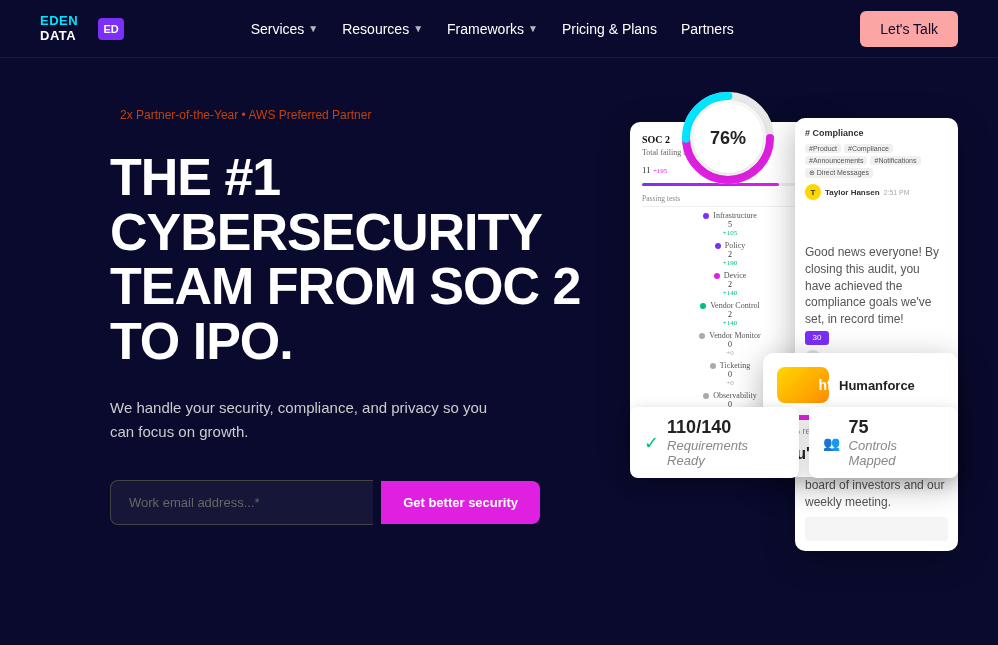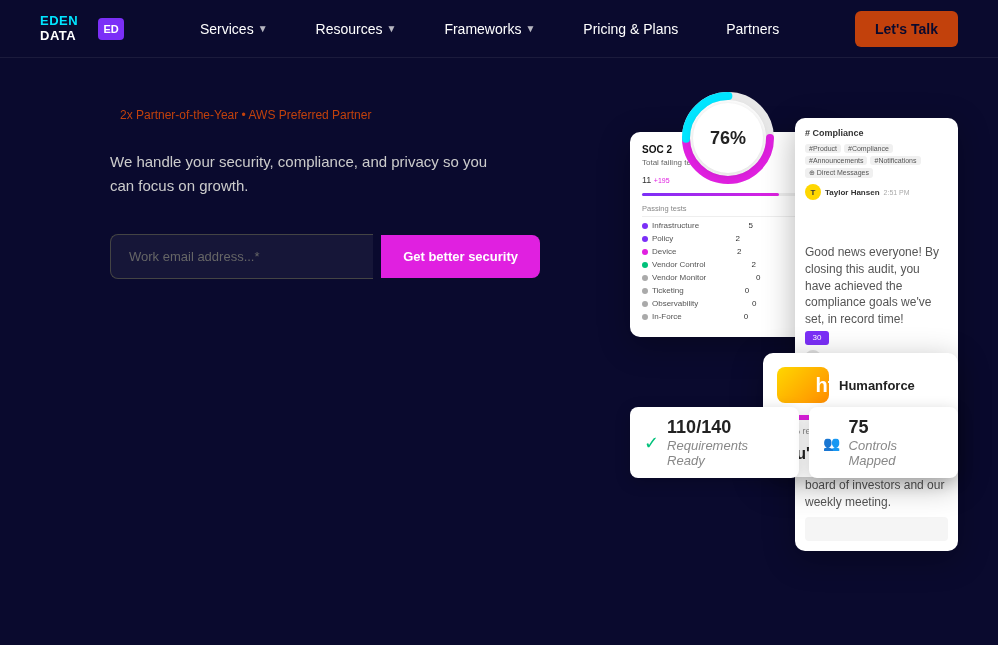--- a/index.html
+++ b/index.html
@@ -44,43 +44,43 @@
       align-items: center;
       justify-content: center;
       color: white;
       font-size: 11px;
       font-weight: bold;
       margin-left: 16px;
     }
     .nav-links {
       display: flex;
       align-items: center;
-      gap: 48px;
+      gap: 24px;
     }
     .nav-link {
       color: white;
       font-size: 14px;
       text-decoration: none;
       display: flex;
       align-items: center;
       gap: 4px;
       cursor: pointer;
     }
     .nav-link .chevron {
       font-size: 10px;
       opacity: 0.7;
     }
     .nav-cta {
-      background: #c2410c;
+      background: #fca5a5;
       color: #0a0a2e;
       border: none;
       border-radius: 6px;
       padding: 10px 20px;
       font-size: 14px;
-      font-weight: 700;
+      font-weight: 400;
       cursor: pointer;
     }
 
     
     .hero {
       display: flex;
       align-items: flex-start;
       padding: 40px 40px 0 110px;
       position: relative;
       min-height: 587px;
@@ -157,28 +157,29 @@
       position: relative;
       height: 420px;
       margin-left: 20px;
       margin-top: -10px;
     }
 
     
     .soc2-panel {
       position: absolute;
       left: 0;
-      top: 44px;
+      top: 34px;
       width: 200px;
       background: white;
       border-radius: 10px;
       padding: 12px;
       color: #333;
       font-size: 9px;
       box-shadow: 0 8px 32px rgba(0,0,0,0.3);
+      font-family: Liberation Serif, serif;
     }
     .soc2-title { font-weight: 700; font-size: 10px; margin-bottom: 3px; color: #111; }
     .soc2-subtitle { font-size: 8px; color: #666; margin-bottom: 8px; }
     .soc2-stats {
       display: flex;
       justify-content: space-between;
       margin-bottom: 8px;
     }
     .soc2-progress-bar-container { background: #eee; border-radius: 3px; height: 3px; margin-bottom: 8px; }
     .soc2-progress-bar { background: linear-gradient(90deg, #7b2ff7, #e020e0); height: 3px; border-radius: 3px; width: 78%; }
@@ -189,20 +190,21 @@
       color: #888;
       margin-bottom: 4px;
       padding-bottom: 3px;
       border-bottom: 1px solid #eee;
     }
     .soc2-row {
       display: flex;
       align-items: center;
       justify-content: space-between;
       margin-bottom: 4px;
+      flex-direction: column;
     }
     .soc2-row-label { font-size: 8px; color: #555; display: flex; align-items: center; gap: 4px; }
     .soc2-row-dot { width: 6px; height: 6px; border-radius: 50%; background: #7b2ff7; }
     .soc2-row-val { font-size: 8px; color: #333; }
     .soc2-row-change { font-size: 7px; color: #00c17a; }
 
     
     .circle-chart {
       position: absolute;
       right: 180px;
@@ -274,21 +276,21 @@
       border-radius: 10px;
       padding: 14px;
       color: #333;
       box-shadow: 0 8px 32px rgba(0,0,0,0.3);
     }
     .hf-header { display: flex; align-items: center; gap: 10px; margin-bottom: 12px; }
     .hf-logo {
       width: 52px; height: 36px; border-radius: 8px;
       background: linear-gradient(135deg, #ffd700, #ff8c00);
       display: flex; align-items: center; justify-content: center;
-      font-size: 20px; font-weight: 800; color: white; padding-left: 44px;
+      font-size: 14px; font-weight: 800; color: white; padding-left: 44px;
     }
     .hf-name { font-size: 13px; font-weight: 700; color: #222; }
     .hf-progress-bar-container { background: #eee; border-radius: 3px; height: 5px; margin-bottom: 6px; }
     .hf-progress-bar { background: #e020e0; height: 5px; border-radius: 3px; width: 100%; }
     .hf-ready { font-size: 9px; color: #888; margin-bottom: 8px; }
     .hf-cta { font-size: 16px; font-weight: 800; color: #222; }
 
     
     .bottom-stats {
       position: absolute;
@@ -351,20 +353,21 @@
   <button class="nav-cta">Let's Talk</button>
 </nav>
 
 <section class="hero">
   <div class="hero-left">
     <div class="drata-badge">
       <span class="drata-logo"></span>
       <span class="drata-text">2x Partner-of-the-Year • AWS Preferred Partner</span>
     </div>
 
+    <h1 class="hero-title">THE #1 CYBERSECURITY TEAM FROM SOC 2 TO IPO.</h1>
     <p class="hero-subtitle">We handle your security, compliance, and privacy so you can focus on growth.</p>
 
     <div class="email-form">
       <input class="email-input" type="email" placeholder="Work email address...*" style="">
       <button class="email-submit">Get better security</button>
     </div>
   </div>
 
   <div class="hero-right">
 

